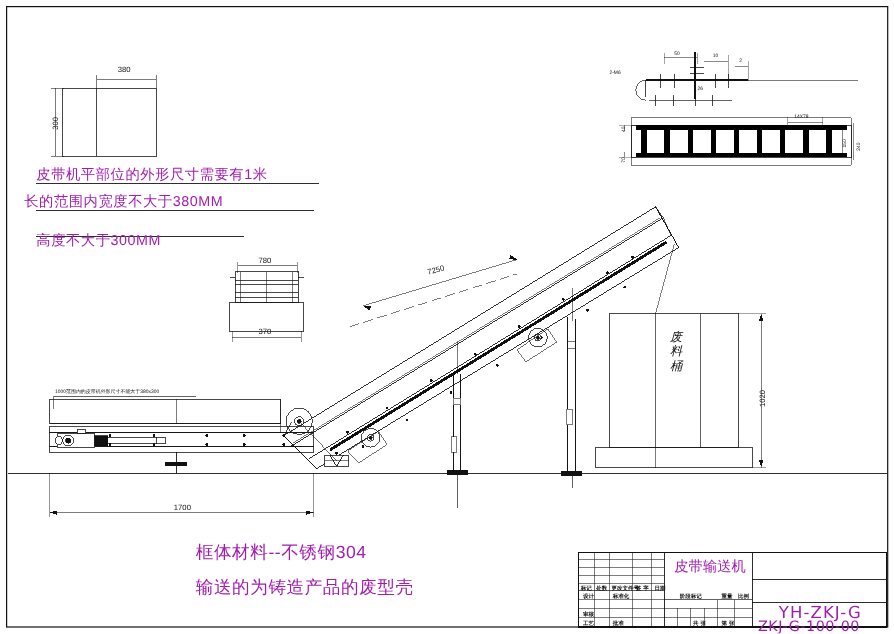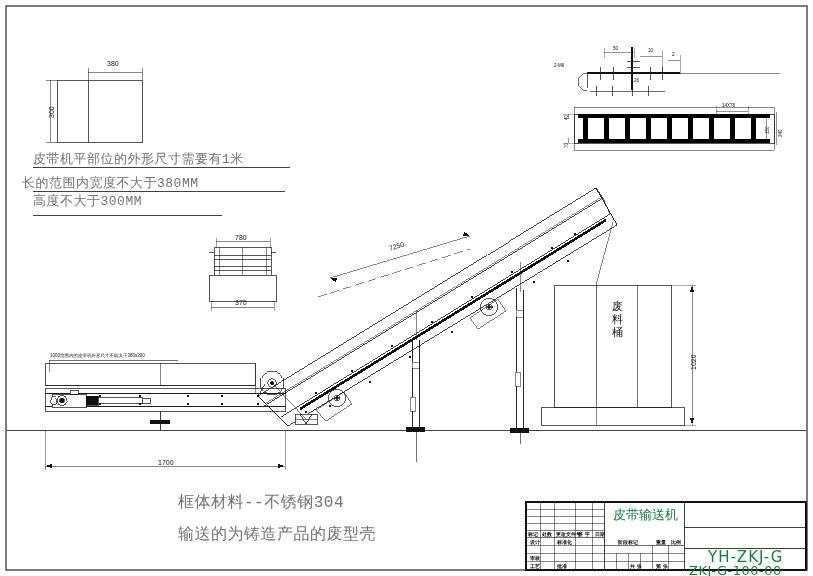--- a/index.html
+++ b/index.html
@@ -1,29 +1,29 @@
 <!DOCTYPE html>
 <html><head>
 <meta charset="utf-8">
 <style>
   html,body{margin:0;padding:0;background:#ffffff;}
   body{width:813px;height:576px;position:relative;overflow:hidden;
        font-family:"Liberation Sans","DejaVu Sans",sans-serif;color:#000;}
   #sheet{position:absolute;inset:0;width:813px;height:576px;}
-  .cadtext{position:absolute;white-space:nowrap;font-family:Liberation Mono, monospace;color:#737373;}
+  .cadtext{position:absolute;white-space:nowrap;font-family:Liberation Sans, sans-serif;color:#a21caf;}
   .note{font-size:13px;letter-spacing:.5px;border-bottom:1px solid #111;padding-bottom:1px;}
   .dim{font-size:7px;font-family:"Liberation Sans",sans-serif;color:#111;}
   .dimv{font-size:7px;transform-origin:0 0;transform:rotate(-90deg);}
   .tiny{font-size:4.5px;color:#111;font-family:"Liberation Sans",sans-serif;}
   .bottomnote{font-size:16px;letter-spacing:.5px;}
   .tbtext{position:absolute;font-size:5px;color:#111;white-space:nowrap;
           font-family:"DejaVu Sans",sans-serif;font-weight:bold;}
-  .tbbig{position:absolute;white-space:nowrap;color:#15803d;font-family:"DejaVu Sans",sans-serif;}
-  .vtext{position:absolute;font-size:11px;line-height:13px;text-align:right;
-         width:14px;color:#111;font-family:"DejaVu Sans",sans-serif;}
+  .tbbig{position:absolute;white-space:nowrap;color:#a21caf;font-family:"DejaVu Sans",sans-serif;}
+  .vtext{position:absolute;font-size:11px;line-height:13px;text-align:left;
+         width:14px;color:#111;font-family:"DejaVu Sans",sans-serif;font-style:italic;}
 </style>
 </head>
 <body>
 
 <svg id="sheet" viewBox="0 0 813 576">
 
   <rect x="6" y="6" width="801" height="564" fill="none" stroke="#111" stroke-width="1.1"></rect>
 
   <g stroke="#111" fill="none" stroke-width="0.7" shape-rendering="crispEdges">
 
@@ -310,21 +310,21 @@
     <line x1="684" y1="527" x2="806" y2="527" stroke-width="0.8"></line>
     <line x1="684" y1="548" x2="806" y2="548" stroke-width="0.8"></line>
   </g>
 </svg>
 
 <div class="cadtext dim" style="left:107px;top:60px;">380</div>
 <div class="cadtext dim dimv" style="left:48px;top:118px;">300</div>
 
 <div class="cadtext note" style="left:33px;top:150px;width:256px;border:none;">皮带机平部位的外形尺寸需要有1米</div>
 <div class="cadtext note" style="left:22px;top:174px;width:251px;border:none;">长的范围内宽度不大于380MM</div>
-<div class="cadtext note" style="left:33px;top:192px;width:188px;border:none;">高度不大于300MM</div>
+<div class="cadtext note" style="left:33px;top:210px;width:188px;border:none;">高度不大于300MM</div>
 
 <div class="cadtext tiny" style="left:50px;top:353px;">1000范围内的皮带机外形尺寸不能大于380x300</div>
 
 <div class="cadtext dim" style="left:388px;top:245px;transform:rotate(-16deg);transform-origin:0 0;">7250</div>
 <div class="cadtext dim" style="left:158px;top:459px;">1700</div>
 <div class="cadtext dim" style="left:235px;top:234px;">780</div>
 <div class="cadtext dim" style="left:235px;top:299px;">370</div>
 <div class="cadtext dim dimv" style="left:690px;top:370px;">1020</div>
 
 <div class="cadtext tiny" style="left:554px;top:63px;">2-M6</div>

